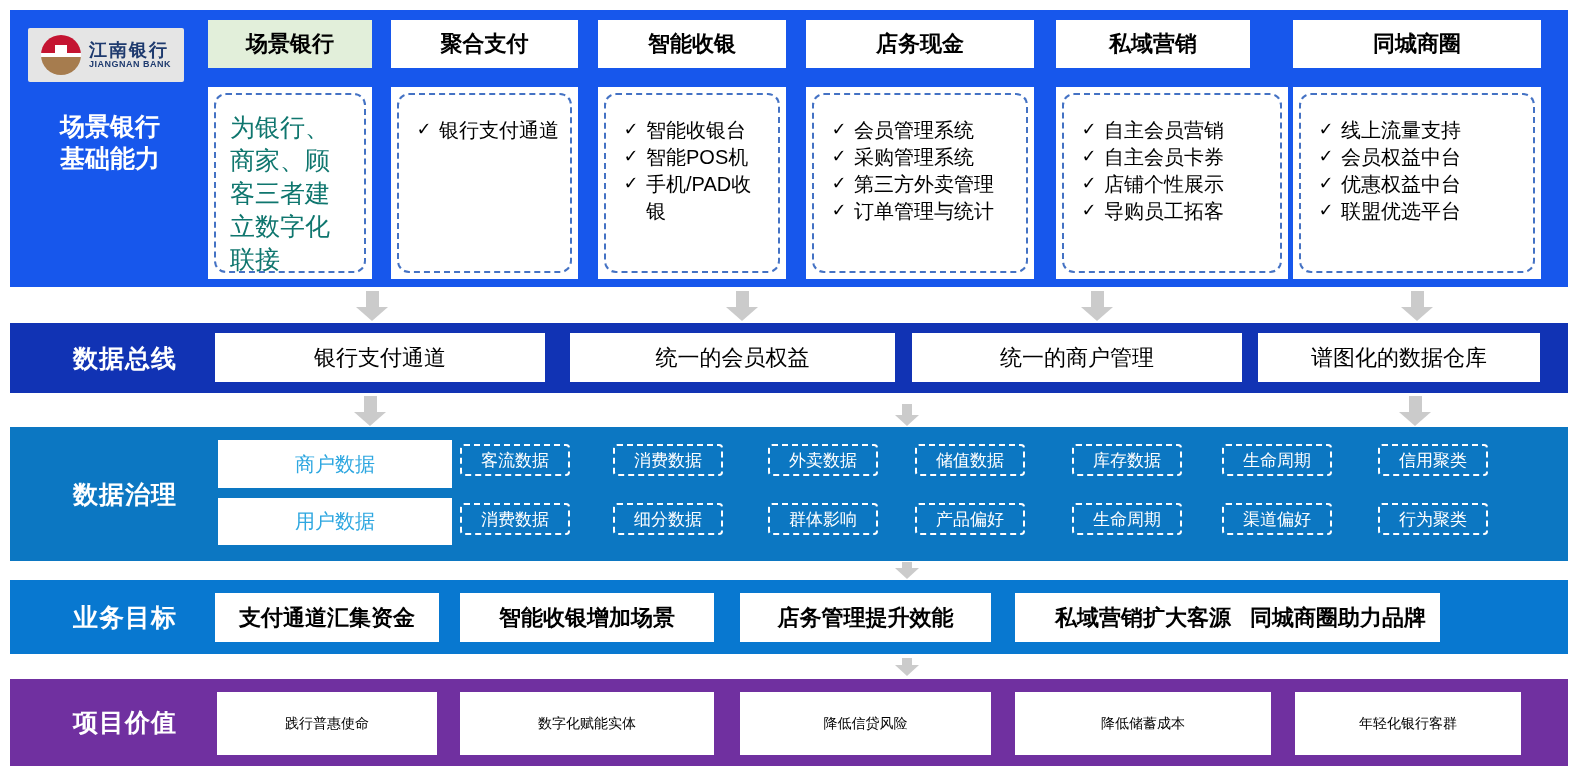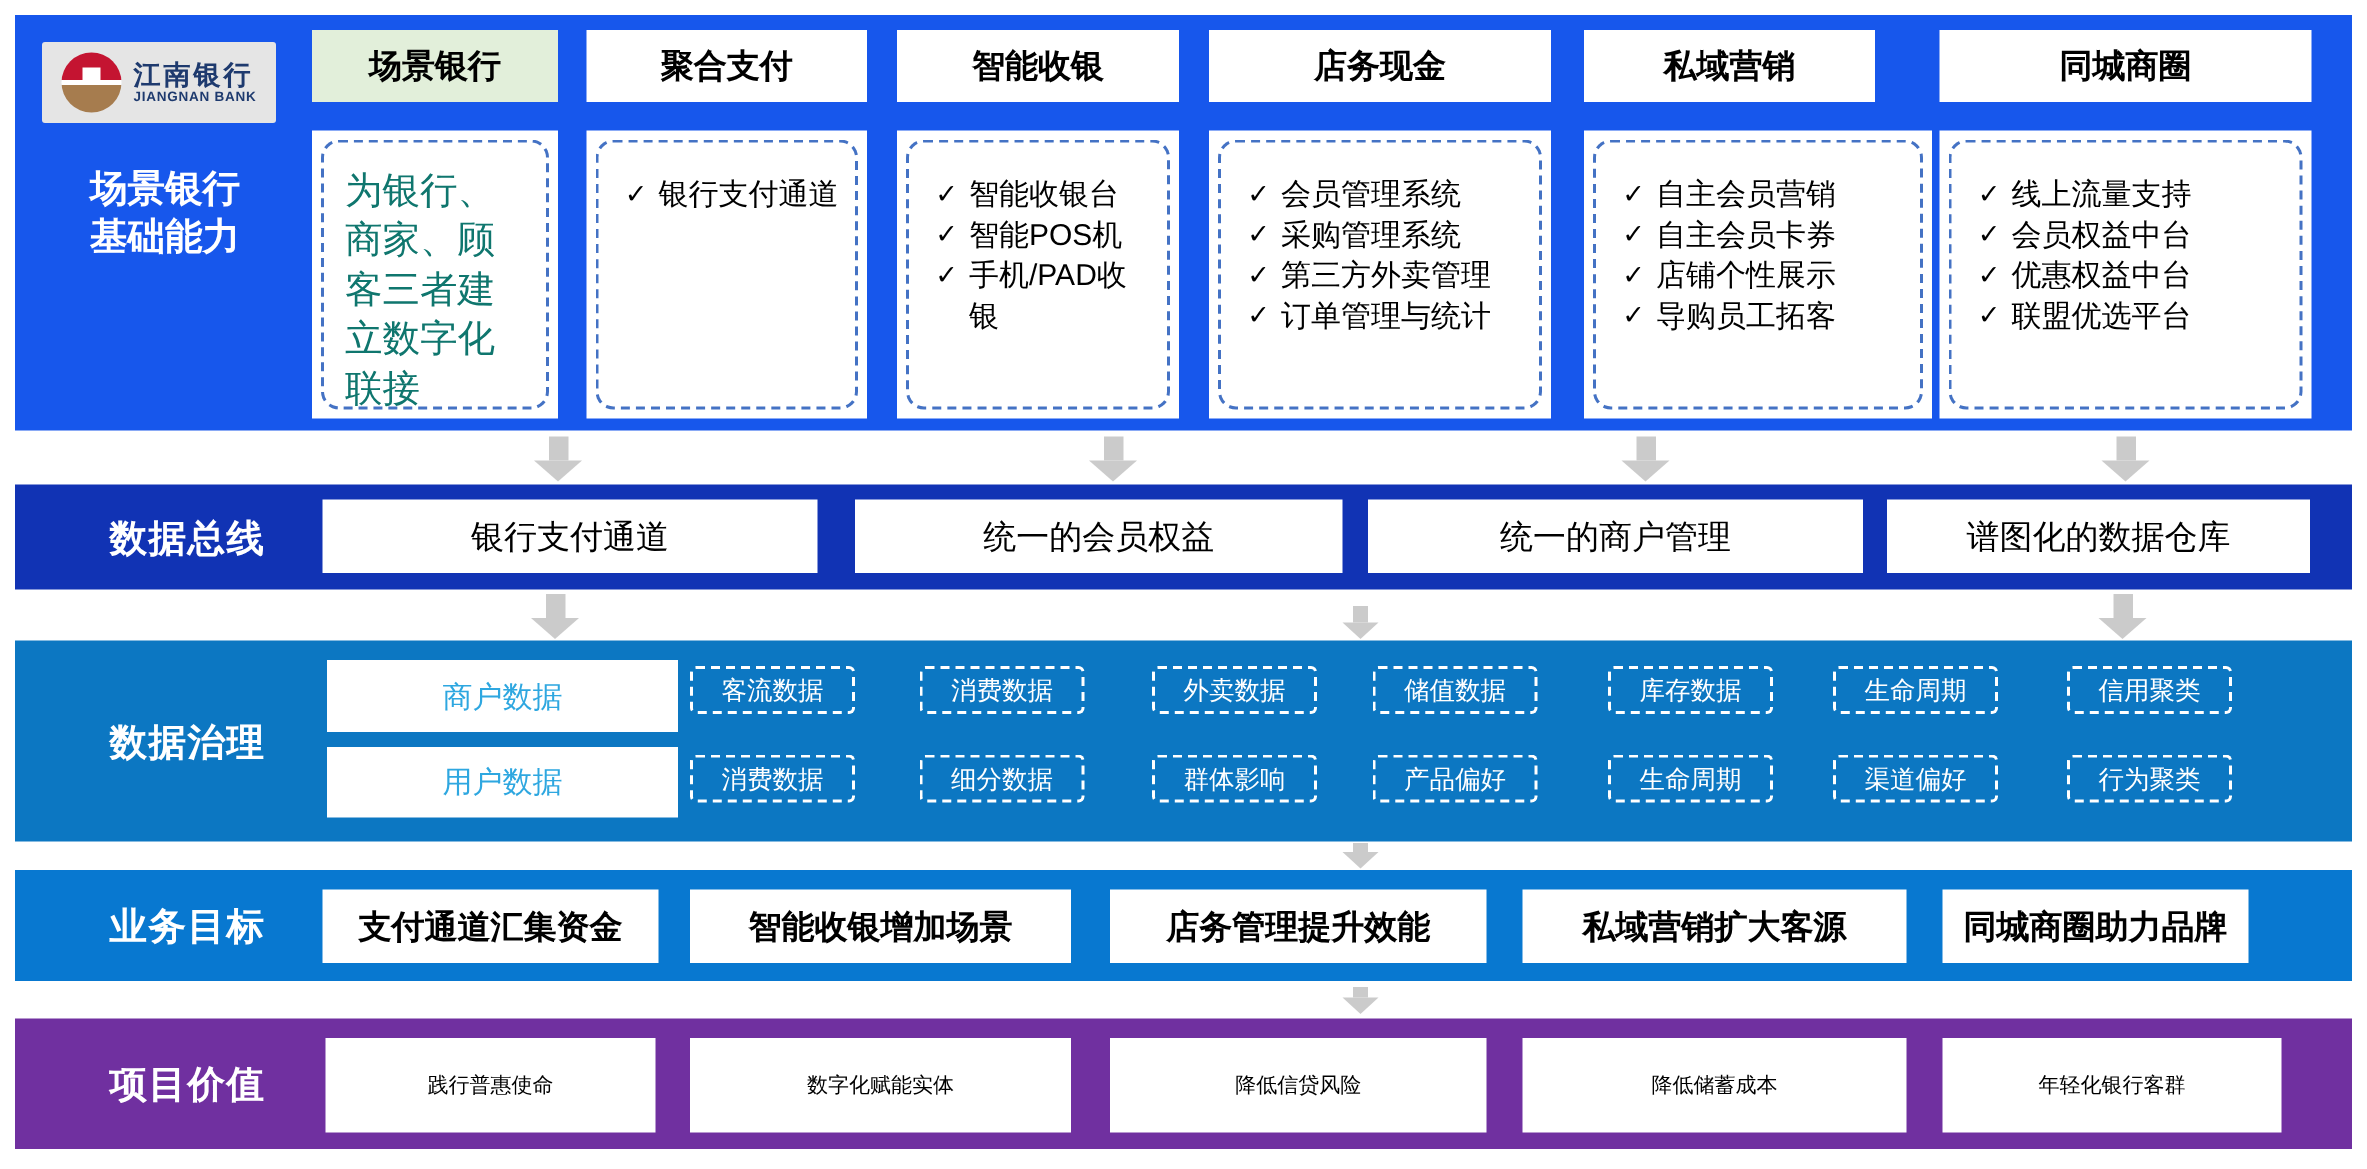--- a/index.html
+++ b/index.html
@@ -250,21 +250,21 @@
     <div class="stem"></div>
     <div class="head"></div>
   </div>
 
 <div class="abs band band-goals">
   <div class="abs band-label">业务目标</div>
   <div class="abs white-box goal-box" style="left:205px;width:224px;">支付通道汇集资金</div>
   <div class="abs white-box goal-box" style="left:450px;width:254px;">智能收银增加场景</div>
   <div class="abs white-box goal-box" style="left:1005px;width:256px;">私域营销扩大客源</div>
   <div class="abs white-box goal-box" style="left:730px;width:251px;">店务管理提升效能</div>
-  <div class="abs white-box goal-box" style="left:1285px;width:204px;">同城商圈助力品牌</div>
+  <div class="abs white-box goal-box" style="left:1226px;width:204px;">同城商圈助力品牌</div>
 </div>
 
 <div class="abs arrow small" style="left:895px;top:658px;height:18px;">
     <div class="stem"></div>
     <div class="head"></div>
   </div>
 
 <div class="abs band band-values">
   <div class="abs band-label">项目价值</div>
   <div class="abs white-box value-box" style="left:207px;width:220px;">践行普惠使命</div>

